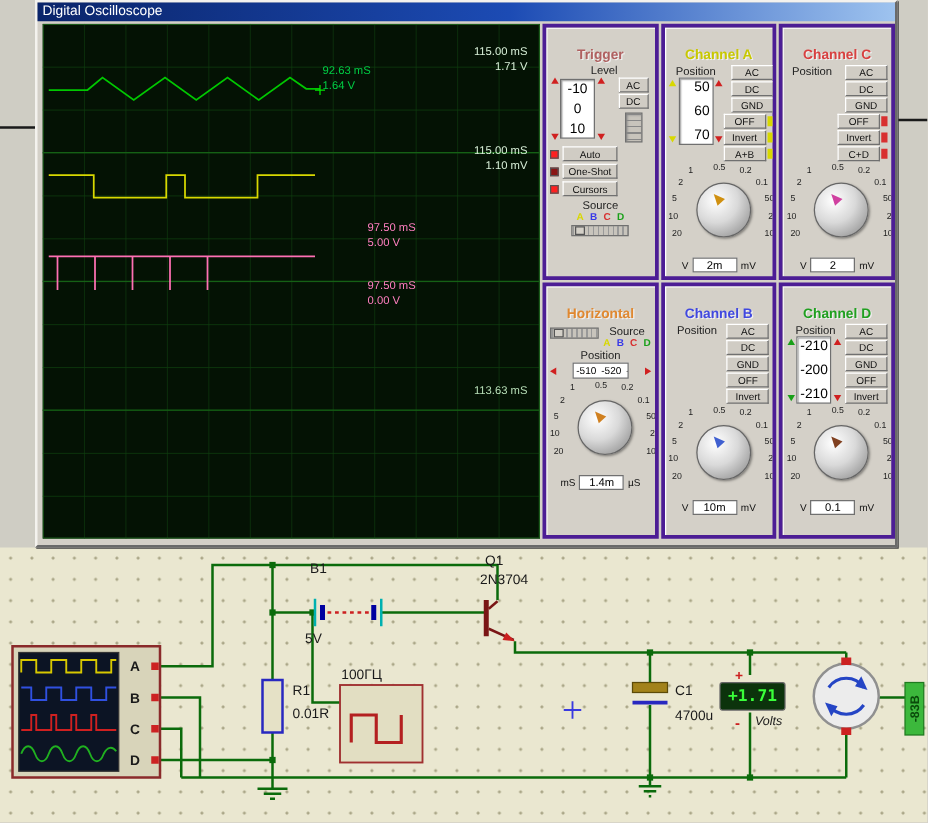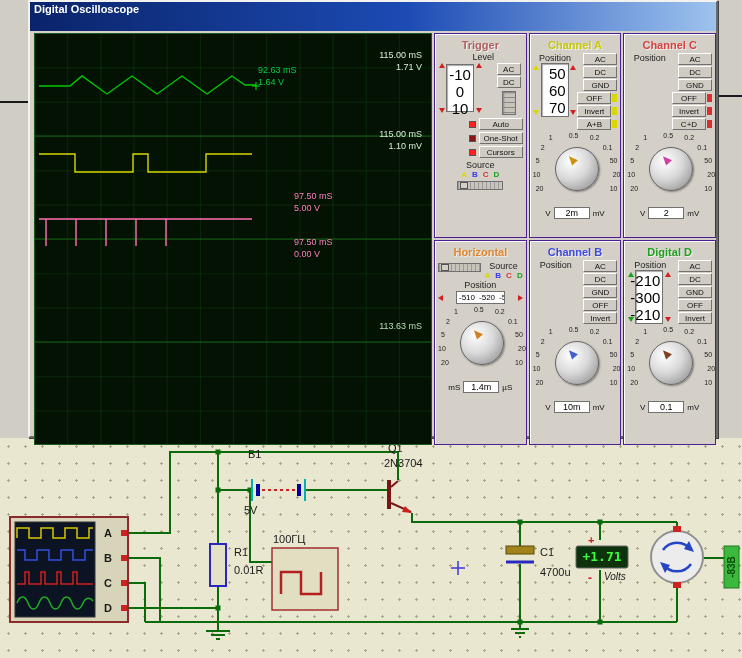--- a/index.html
+++ b/index.html
@@ -7,44 +7,44 @@
   body{font-family:"Liberation Sans",sans-serif;background:#d4d0c8}
   .stage{position:relative;width:742px;height:658px;overflow:hidden;background:#cfcdc4}
   .schematic{position:absolute;left:0;top:438px;width:742px;height:220px;background:#eae7d0;
     background-image:radial-gradient(circle,#aaa687 1px,transparent 1.4px);background-size:17px 17px}
   .bgwire{position:absolute;background:#1a1a1a}
   .circuit-svg{position:absolute;left:0;top:0;z-index:2}
   .clab{font-size:11px;fill:#1a1a1a}
   
   .scope-window{position:absolute;left:28px;top:0;width:690px;height:438px;z-index:3;background:#d4d0c8;
     border:2px solid;border-color:#f4f2ee #6a6a6a #6a6a6a #f4f2ee;box-shadow:1px 1px 0 #404040}
-  .titlebar{height:29px;background:linear-gradient(90deg,#0a246a 0%,#1c4bb4 55%,#9ec3ef 100%);
-    color:#fff;font-size:11px;font-weight:bold;line-height:15px;padding-left:4px}
+  .titlebar{height:15px;background:linear-gradient(90deg,#0a246a 0%,#1c4bb4 55%,#9ec3ef 100%);
+    color:#fff;font-size:11px;font-weight:normal;line-height:15px;padding-left:4px}
   .scope-body{position:relative;width:100%;height:419px}
   .scope-display{position:absolute;left:4px;top:2px}
   .rd{font-size:9px;font-family:"Liberation Sans",sans-serif}
   
   .controls{position:absolute;left:404px;top:2px;width:282px;height:412px;display:grid;
     grid-template-columns:1fr 1fr 1fr;grid-template-rows:1fr 1fr;gap:2px}
-  .panel{background:#d4d0c8;border:1px solid #4c1d95;box-shadow:inset 1px 1px 0 #fff;
-    padding:5px 3px;position:relative;overflow:hidden}
+  .panel{background:#d4d0c8;border:3px solid #4c1d95;box-shadow:inset 1px 1px 0 #fff;
+    padding:16px 3px;position:relative;overflow:hidden}
   .p-head{text-align:center;font-size:11px;font-weight:bold;height:13px;line-height:13px;text-shadow:1px 1px 0 #efefef}
   .head-trigger{color:#b06060}.head-a{color:#c8c800}.head-c{color:#d84040}
   .head-h{color:#e08830}.head-b{color:#4048e0}.head-d{color:#20a020}
   .small-label{font-size:9px;color:#222;text-align:center}
   .lbl-left{text-align:center;padding-left:6px}
   .acc-a{color:#d8d800}.acc-b{color:#3838e8}.acc-c{color:#d83030}.acc-d{color:#18a018}.red{color:#d02020}
   .pbtn{display:block;background:#d0ccc4;border:1px solid;border-color:#fff #707070 #707070 #fff;
     font-size:8px;height:12px;min-width:34px;line-height:9px;font-family:inherit;color:#111;padding:0 2px}
   .pbtn.sm{min-width:24px}.pbtn.wide{min-width:44px}
   .ch-top{display:flex;margin-top:1px}
   .pos-col{width:46px}
   .pos-wrap{display:flex;align-items:center;gap:1px}
   .pos-box{width:28px;height:54px;background:#fff;border:1px solid #707070;box-shadow:inset 1px 1px 1px #aaa;
-    display:flex;flex-direction:column;justify-content:space-between;align-items:flex-end;font-size:15px;padding:1px 2px;color:#000}
+    display:flex;flex-direction:column;justify-content:space-between;align-items:flex-end;font-size:11px;padding:1px 2px;color:#000}
   .pos-box.lvl{height:48px;align-items:center}
   .arr-col{display:flex;flex-direction:column;justify-content:space-between;height:50px;width:7px;align-items:center}
   .tri{width:0;height:0;border-left:3px solid transparent;border-right:3px solid transparent;display:inline-block}
   .tri.up{border-bottom:5px solid currentColor}
   .tri.down{border-top:5px solid currentColor}
   .tri.tleft{border:none;border-top:3px solid transparent;border-bottom:3px solid transparent;border-right:5px solid currentColor}
   .tri.tright{border:none;border-top:3px solid transparent;border-bottom:3px solid transparent;border-left:5px solid currentColor}
   .btn-col{display:flex;flex-direction:column;gap:1px;align-items:flex-end;margin-left:auto}
   .brow{display:flex;align-items:center}
   .mk{width:5px;height:8px;background:currentColor;margin-left:1px;display:inline-block}
@@ -63,21 +63,21 @@
   .val-row{display:flex;justify-content:center;align-items:center;gap:3px;font-size:8px;height:14px;color:#111}
   .val-box{width:36px;height:12px;background:#fff;border:1px solid #707070;font-size:9px;text-align:center;line-height:11px;color:#000}
   .trig-mid{display:flex;gap:4px;align-items:flex-start;margin-top:1px}
   .trig-right{display:flex;flex-direction:column;align-items:center;gap:1px;margin-left:auto;padding-right:2px}
   .v-slider{width:14px;height:24px;background:#c8c4bc;border:1px solid #707070;box-shadow:inset 1px 1px 2px #888;
     background-image:repeating-linear-gradient(180deg,#888 0 1px,transparent 1px 5px);margin-top:2px}
   .h-slider{width:46px;height:9px;border:1px solid #707070;background:#c8c4bc;
     background-image:repeating-linear-gradient(90deg,#999 0 1px,transparent 1px 4px);position:relative;margin:2px auto}
   .h-slider .handle{position:absolute;left:2px;top:0;width:8px;height:7px;background:#d4d0c8;border:1px solid #555}
   .mode-rows{margin-top:3px}
-  .mode-row{display:flex;justify-content:flex-end;align-items:center;gap:3px;margin:2px 0}
+  .mode-row{display:flex;justify-content:flex-start;align-items:center;gap:3px;margin:2px 0}
   .led{width:7px;height:7px;border:1px solid #555;display:inline-block}
   .led-on{background:#ff2020}.led-dim{background:#8a1515}
   .src-row{display:flex;justify-content:center;gap:5px;font-size:8px;font-weight:bold}
   .hz-top{display:flex;align-items:flex-start;gap:4px;margin-top:2px}
   .hz-top .h-slider{margin:2px 0}
   .hz-src{margin-left:auto}
   .hz-pos{display:flex;align-items:center;justify-content:center;gap:13px;margin-top:1px}
   .hz-pos-box{width:64px;height:13px;background:#fff;border:1px solid #707070;display:flex;gap:4px;
     align-items:center;font-size:8px;padding:0 2px;overflow:hidden;color:#000}
 </style>
@@ -514,32 +514,32 @@
               </div>
           </div>
           <div class="val-row">
             <span>V</span>
             <span class="val-box">10m</span>
             <span>mV</span>
           </div>
         </div>
 
         <div class="panel">
-          <div class="p-head head-d">Digital D</div>
+          <div class="p-head head-d">Channel D</div>
           <div class="ch-top">
             <div class="pos-col">
               <div class="small-label">Position</div>
               <div class="pos-wrap">
                 <div class="arr-col acc-d">
                     <span class="tri up"></span>
                     <span class="tri down"></span>
                   </div>
                 <div class="pos-box">
                   <span>-210</span>
-                  <span>-300</span>
+                  <span>-200</span>
                   <span>-210</span>
                 </div>
                 <div class="arr-col red">
                     <span class="tri up"></span>
                     <span class="tri down"></span>
                   </div>
               </div>
             </div>
             <div class="btn-col">
               <div class="brow">

